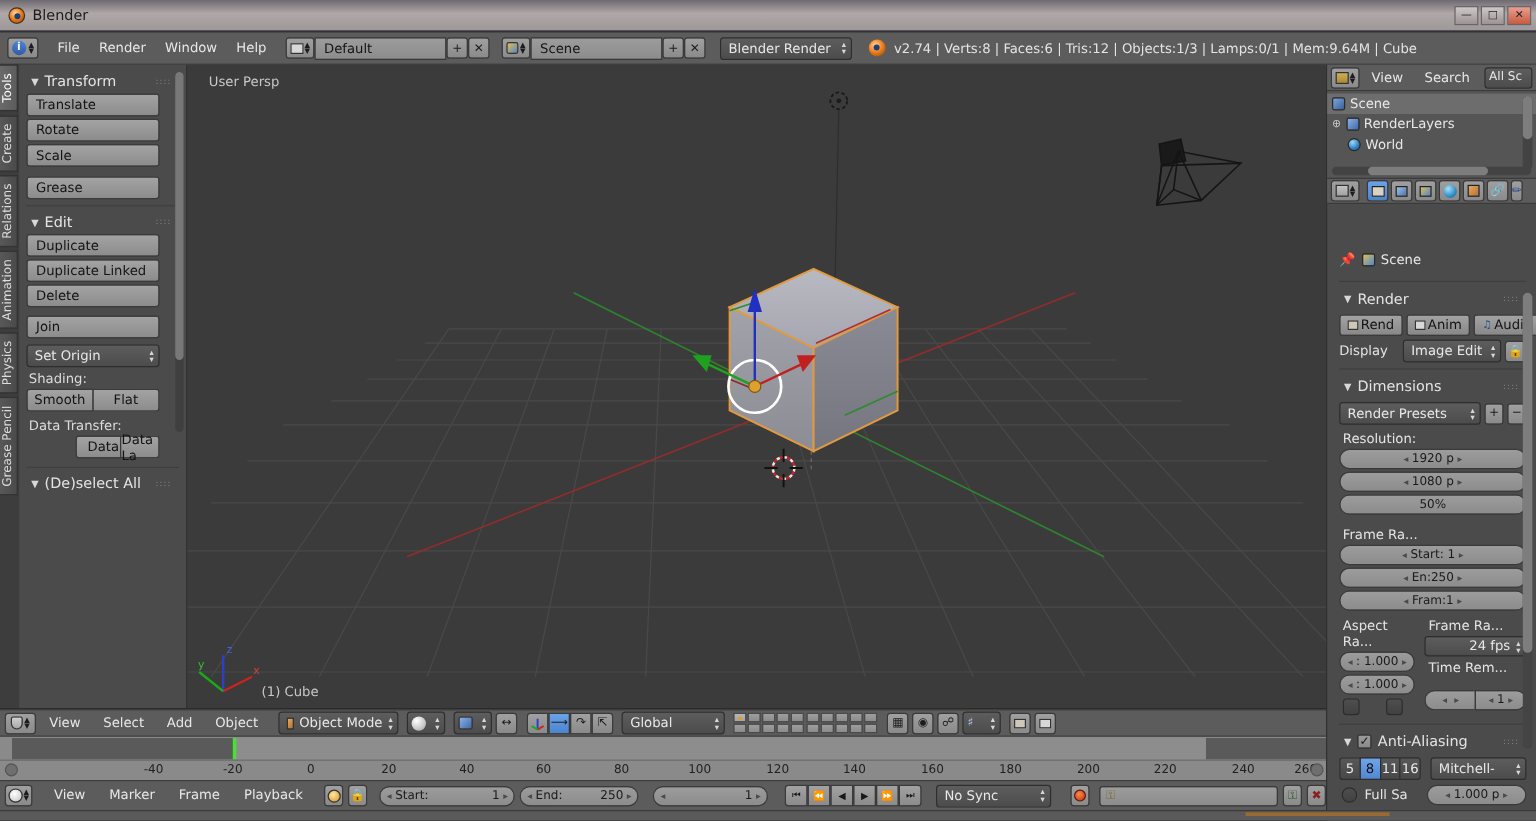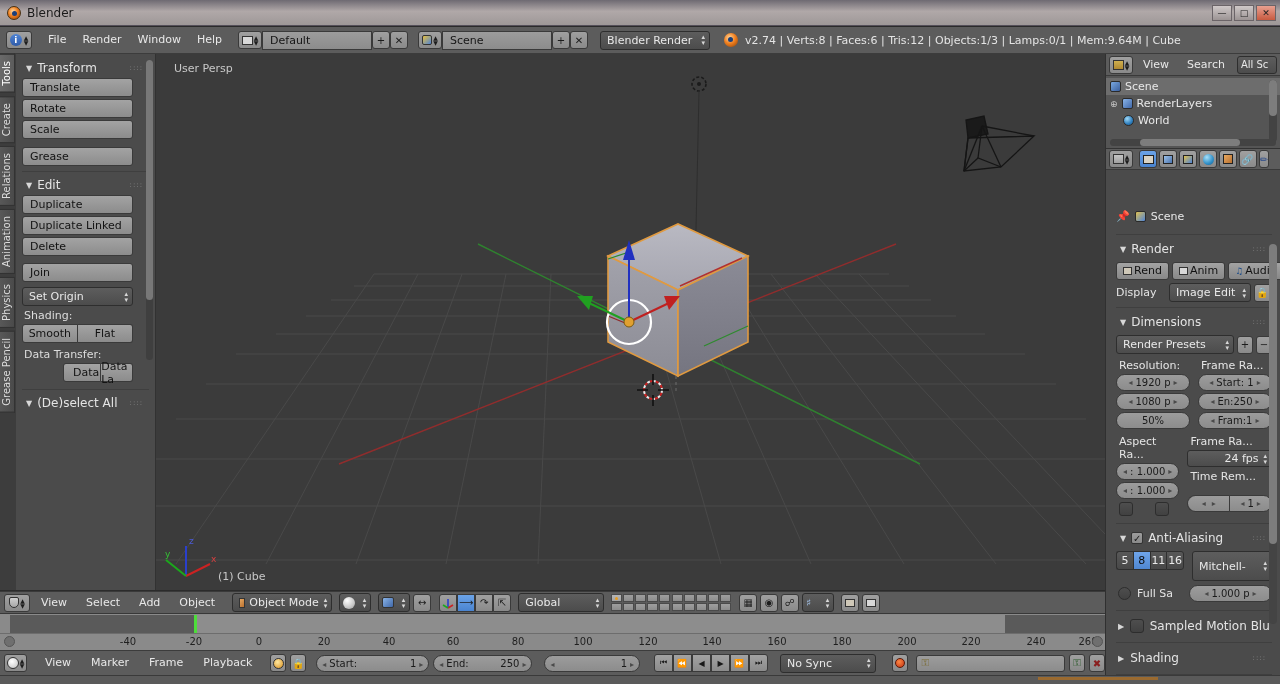--- a/index.html
+++ b/index.html
@@ -573,21 +573,21 @@
     </div>
     <div class="prow" style="margin-top:3px;">
       <div class="dropdown" style="flex:1;">
         <span>Render Presets</span>
         <span class="updown"></span>
       </div>
       <div class="iconbtn" style="flex:0 0 16px;">+</div>
       <div class="iconbtn" style="flex:0 0 16px;">−</div>
     </div>
 
-    <div style="display:flex;gap:8px;">
+    <div style="display:flex;gap:8px;flex-direction:column;">
       <div style="flex:1;">
         <div style="font-size:11px;color:#e4e4e4;padding:2px 0 2px 3px;">Resolution:</div>
         <div class="field arrL arrR" style="justify-content:center;margin-bottom:2px;">
           <span>1920 p</span>
         </div>
         <div class="field arrL arrR" style="justify-content:center;margin-bottom:2px;">
           <span>1080 p</span>
         </div>
         <div class="field" style="justify-content:center;">
           <span>50%</span>
@@ -647,21 +647,21 @@
       <span>Anti-Aliasing</span>
       <span class="grip">::::</span>
     </div>
     <div style="display:flex;gap:8px;margin-top:3px;">
       <div class="seg" style="flex:1;">
         <div class="s">5</div>
         <div class="s on">8</div>
         <div class="s">11</div>
         <div class="s">16</div>
       </div>
-      <div class="dropdown" style="flex:1;height:30px;">
+      <div class="dropdown" style="flex:1;height:19px;">
         <span>Mitchell-</span>
         <span class="updown"></span>
       </div>
     </div>
     <div style="display:flex;gap:0;margin-top:4px;align-items:center;">
       <div style="flex:1;display:flex;align-items:center;gap:6px;padding-left:2px;">
         <span class="circ"></span>
         <span style="font-size:11px;color:#e4e4e4;">Full Sa</span>
       </div>
       <div class="field arrL arrR" style="flex:1;justify-content:center;">

